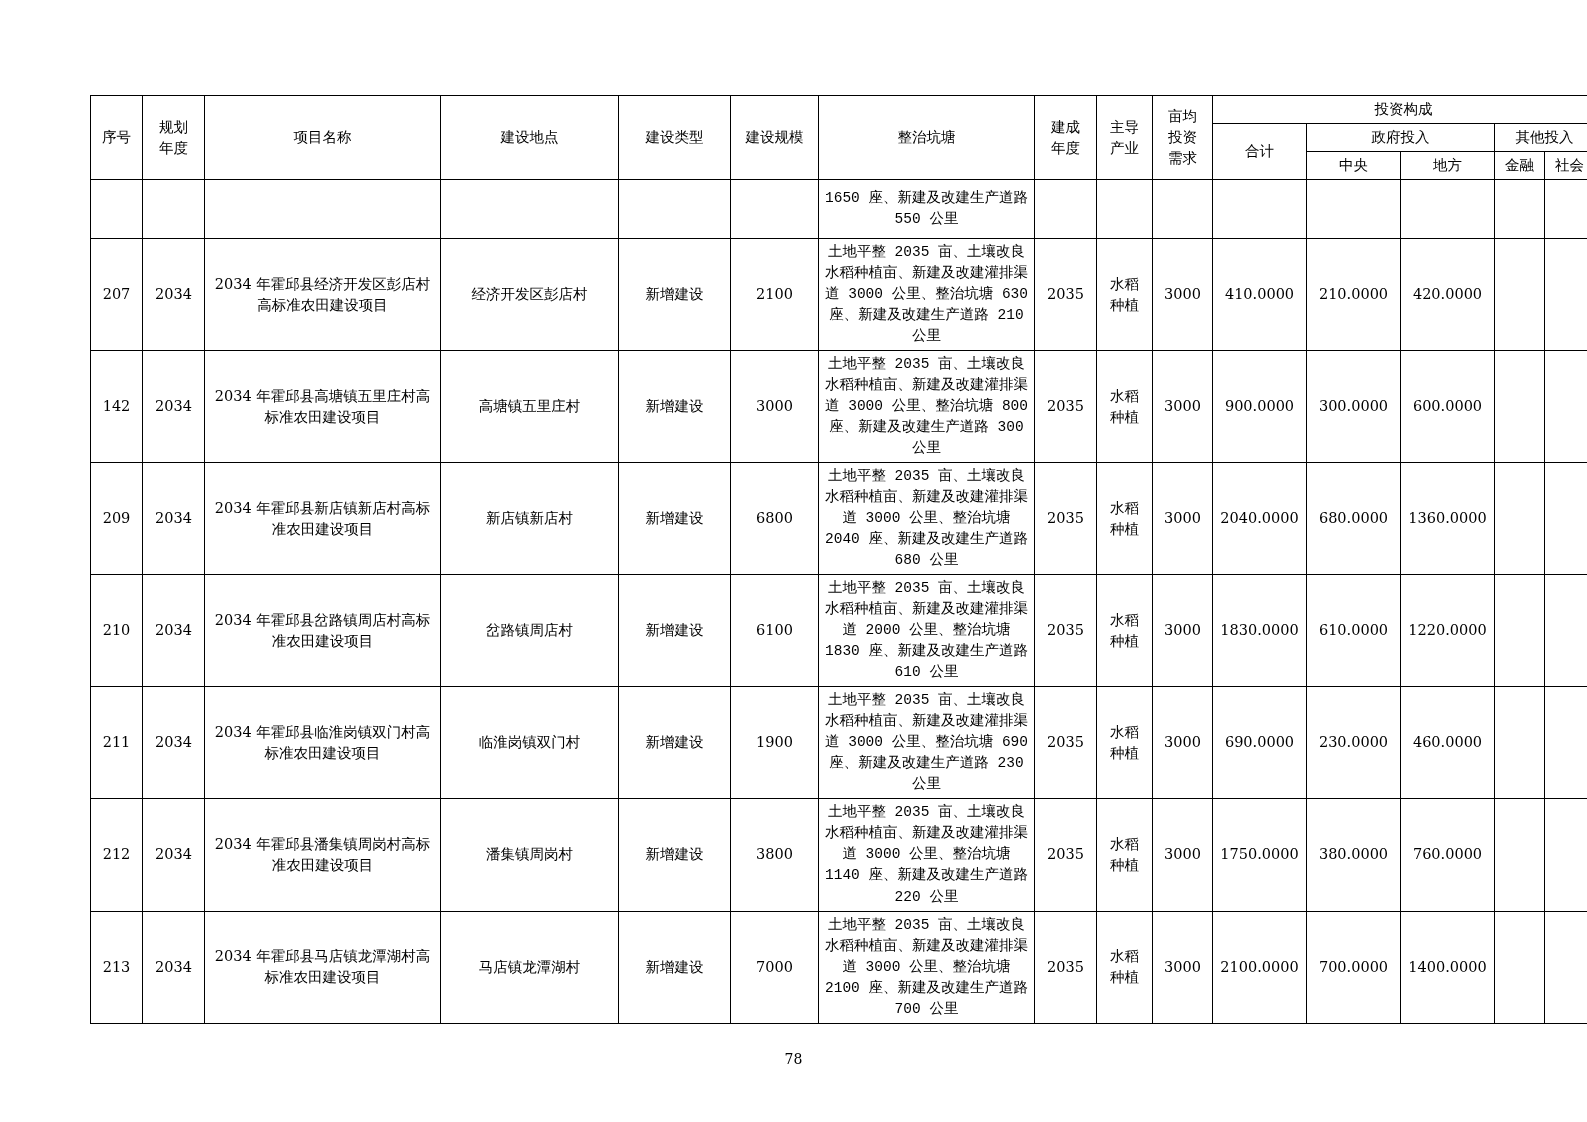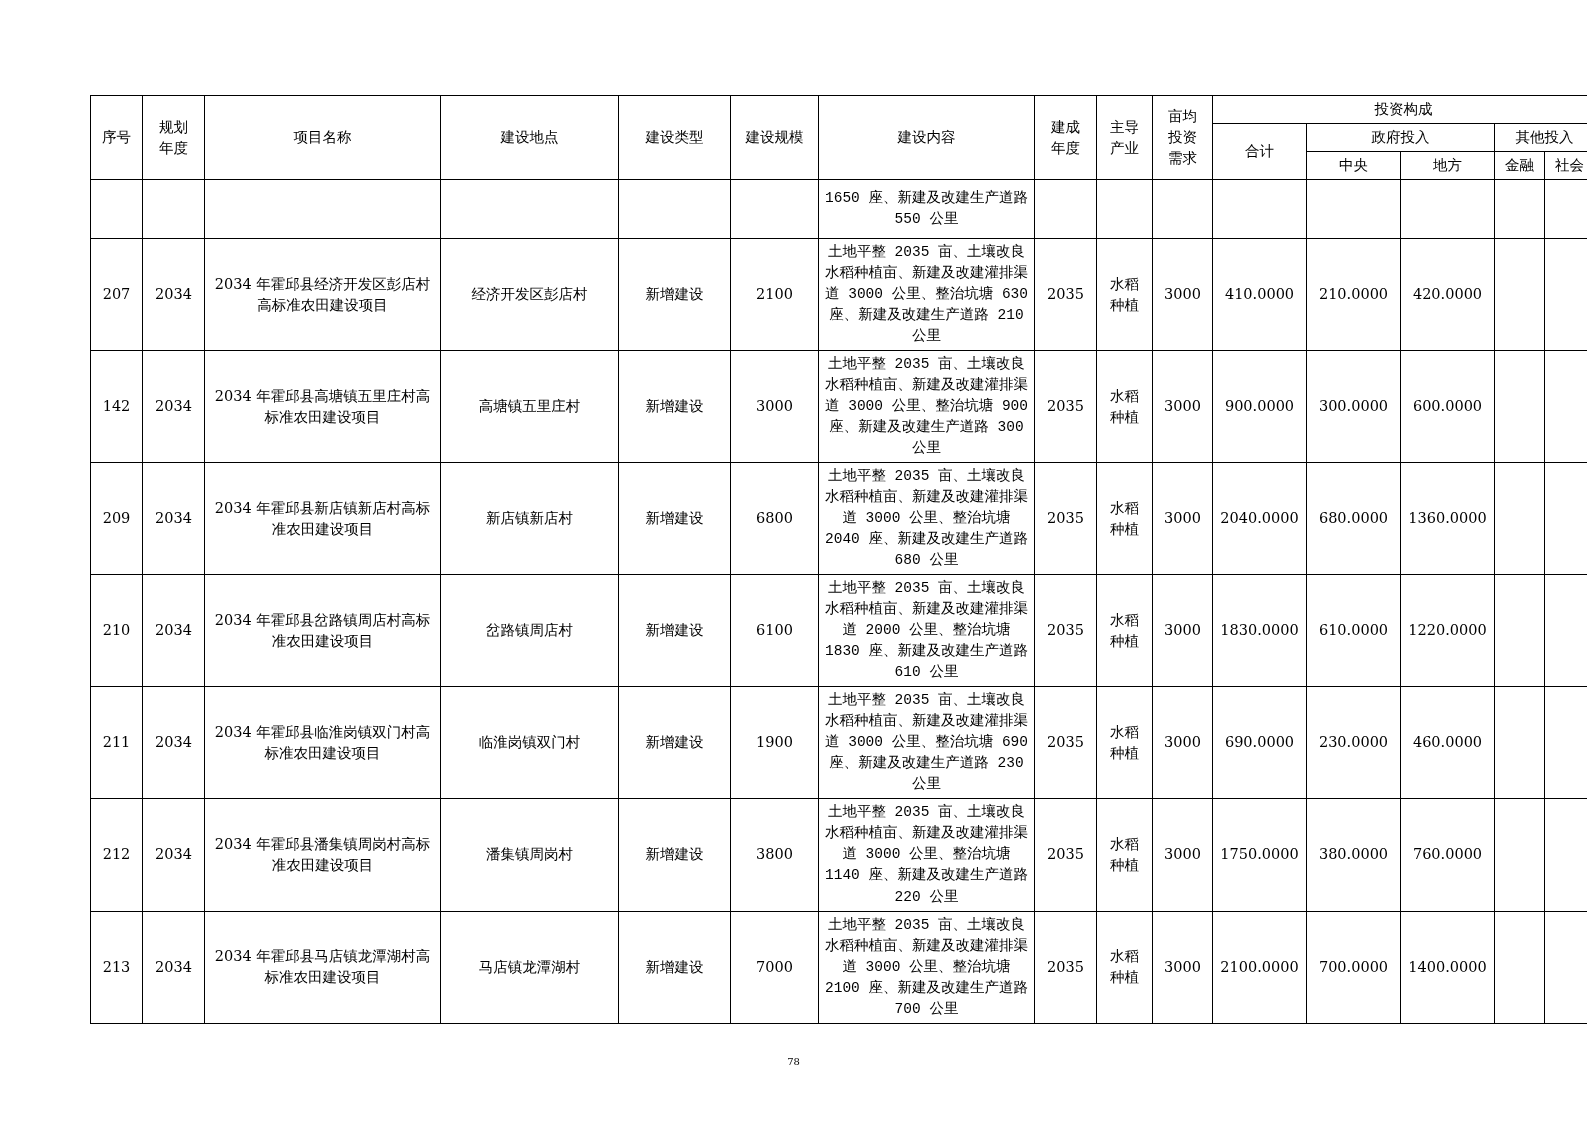--- a/index.html
+++ b/index.html
@@ -59,21 +59,21 @@
   }
   .first-row td {
     height: 52px;
   }
   .page-number {
     position: absolute;
     bottom: 55px;
     left: 0;
     width: 100%;
     text-align: center;
-    font-size: 10px;
+    font-size: 14px;
     font-family: "DejaVu Serif", "Liberation Serif", serif;
   }
   col.c-seq { width: 52px; }
   col.c-year { width: 62px; }
   col.c-name { width: 236px; }
   col.c-place { width: 178px; }
   col.c-type { width: 112px; }
   col.c-scale { width: 88px; }
   col.c-content { width: 216px; }
   col.c-done { width: 62px; }
@@ -112,21 +112,21 @@
       <tr>
         <th rowspan="3">序号</th>
         <th rowspan="3">
           <div>规划</div>
           <div>年度</div>
         </th>
         <th rowspan="3">项目名称</th>
         <th rowspan="3">建设地点</th>
         <th rowspan="3">建设类型</th>
         <th rowspan="3">建设规模</th>
-        <th rowspan="3">建设内容</th>
+        <th rowspan="3">整治坑塘</th>
         <th rowspan="3">
           <div>建成</div>
           <div>年度</div>
         </th>
         <th rowspan="3">
           <div>主导</div>
           <div>产业</div>
         </th>
         <th rowspan="3">
           <div>亩均</div>
@@ -188,21 +188,21 @@
         <td class="cell-num"></td>
       </tr>
 
       <tr>
         <td class="cell-num">142</td>
         <td class="cell-num">2034</td>
         <td class="cell-name">2034 年霍邱县高塘镇五里庄村高标准农田建设项目</td>
         <td class="cell-name">高塘镇五里庄村</td>
         <td class="cell-name">新增建设</td>
         <td class="cell-num">3000</td>
-        <td class="cell-content">土地平整 2035 亩、土壤改良水稻种植亩、新建及改建灌排渠道 3000 公里、整治坑塘 900 座、新建及改建生产道路 300 公里</td>
+        <td class="cell-content">土地平整 2035 亩、土壤改良水稻种植亩、新建及改建灌排渠道 3000 公里、整治坑塘 800 座、新建及改建生产道路 300 公里</td>
         <td class="cell-num">2035</td>
         <td class="cell-name two-line">
           <div>水稻</div>
           <div>种植</div>
         </td>
         <td class="cell-num">3000</td>
         <td class="cell-num">900.0000</td>
         <td class="cell-num">300.0000</td>
         <td class="cell-num">600.0000</td>
         <td class="cell-num"></td>

